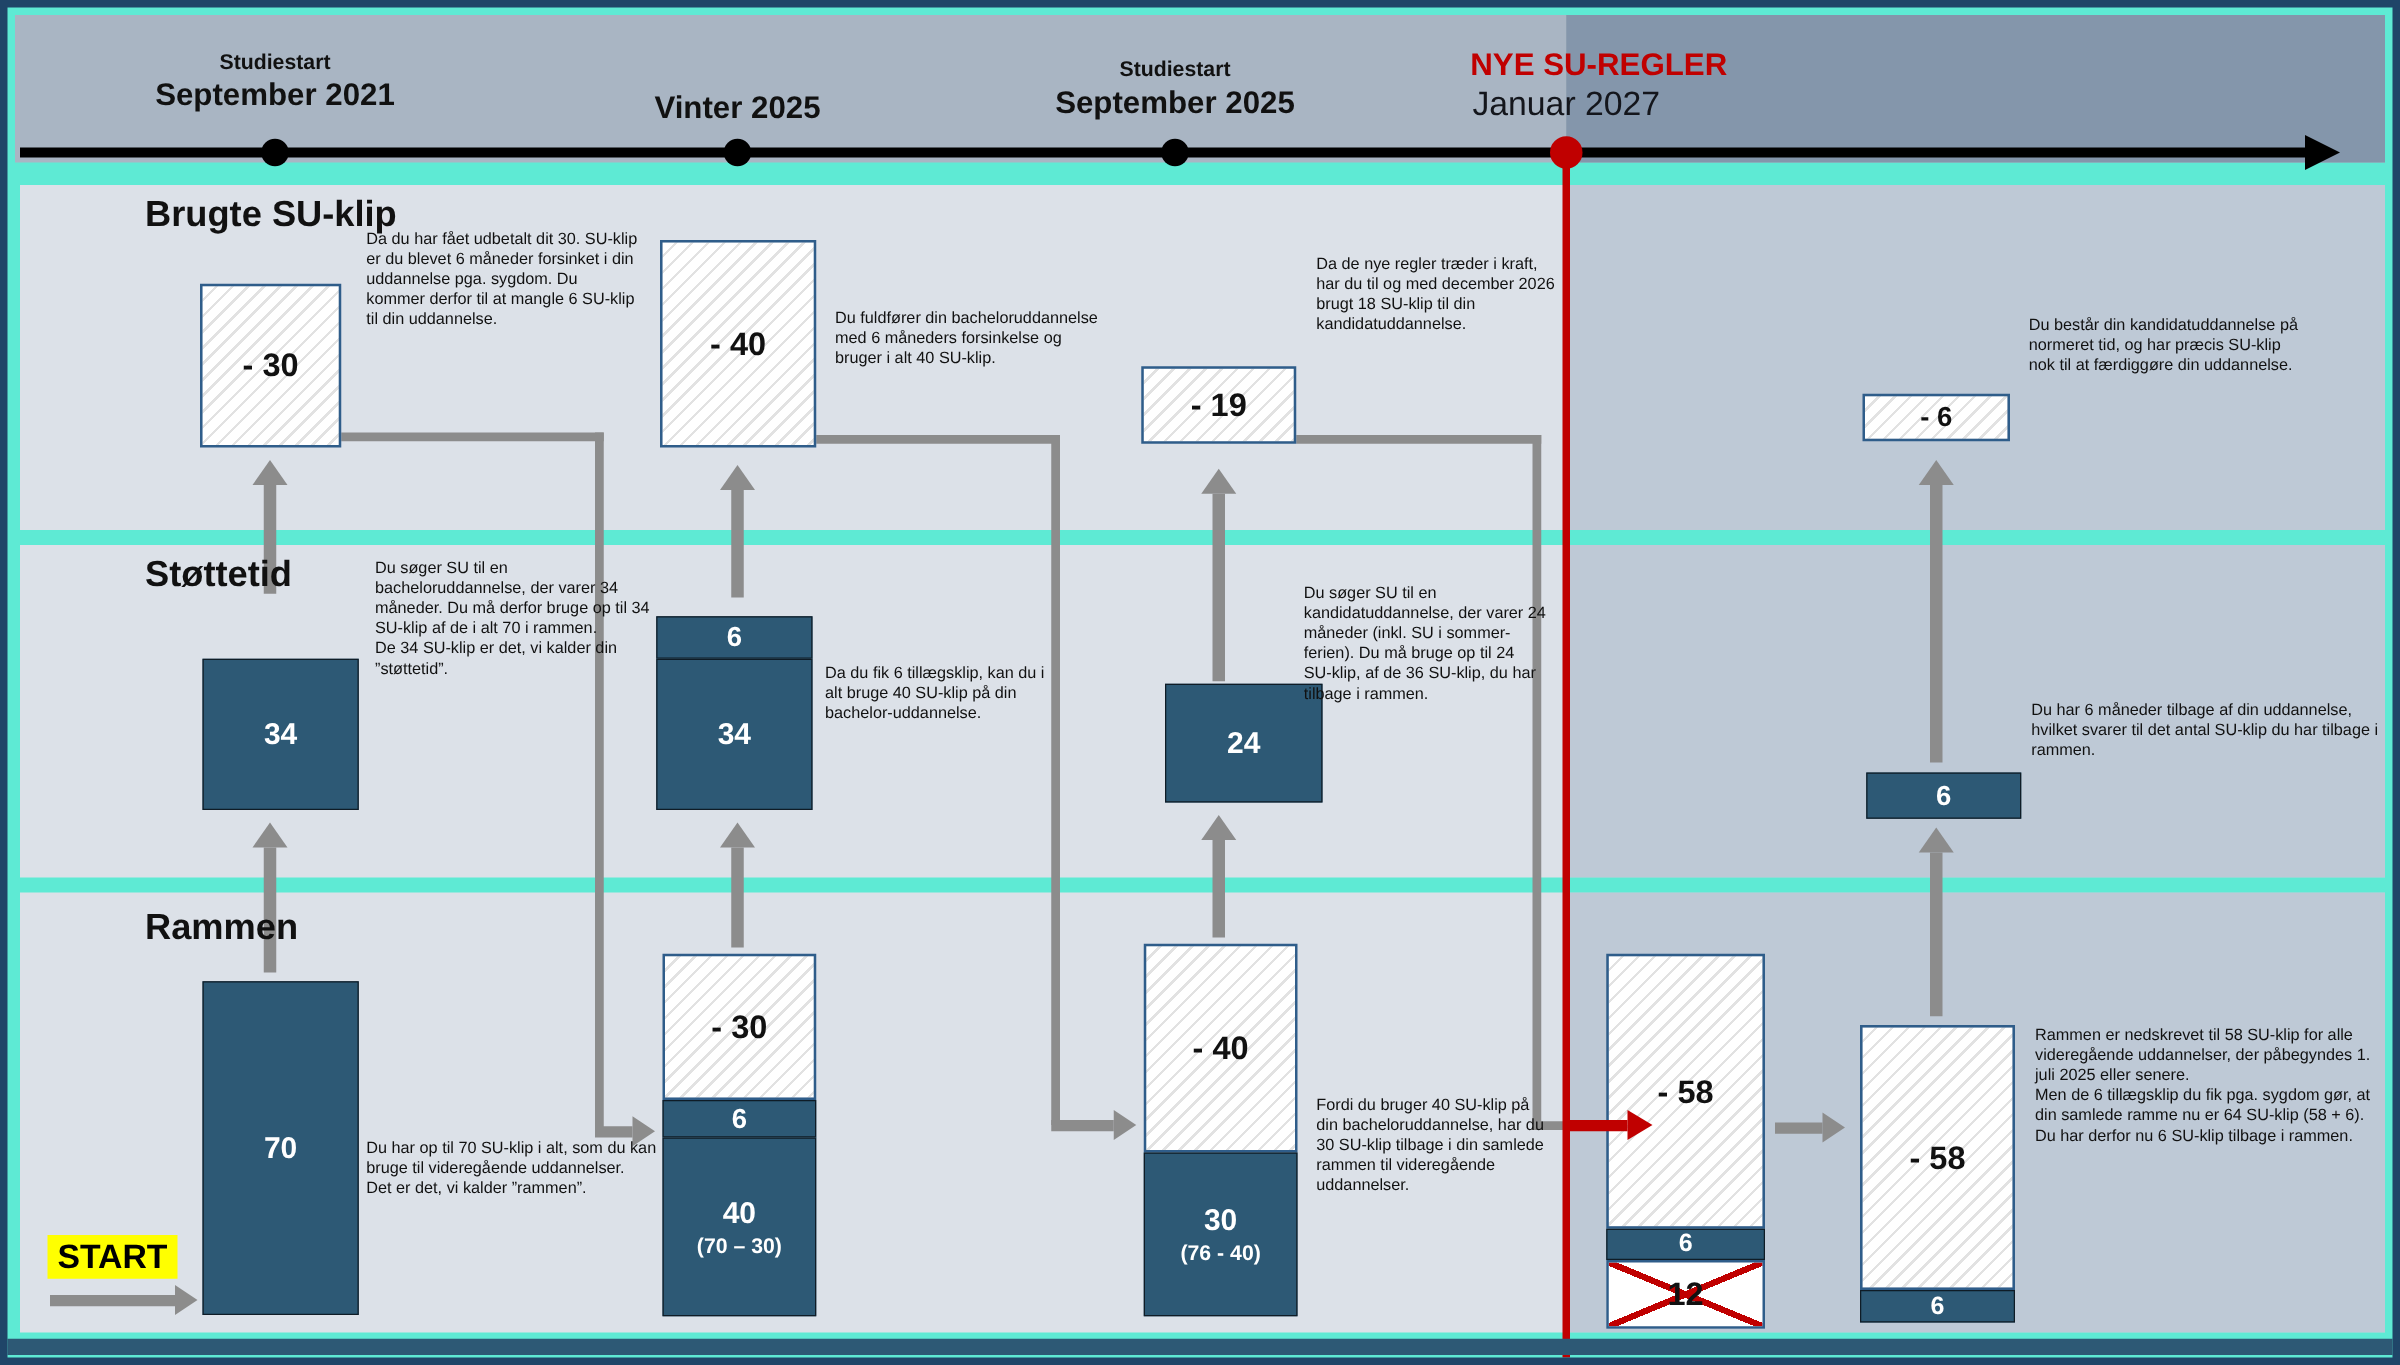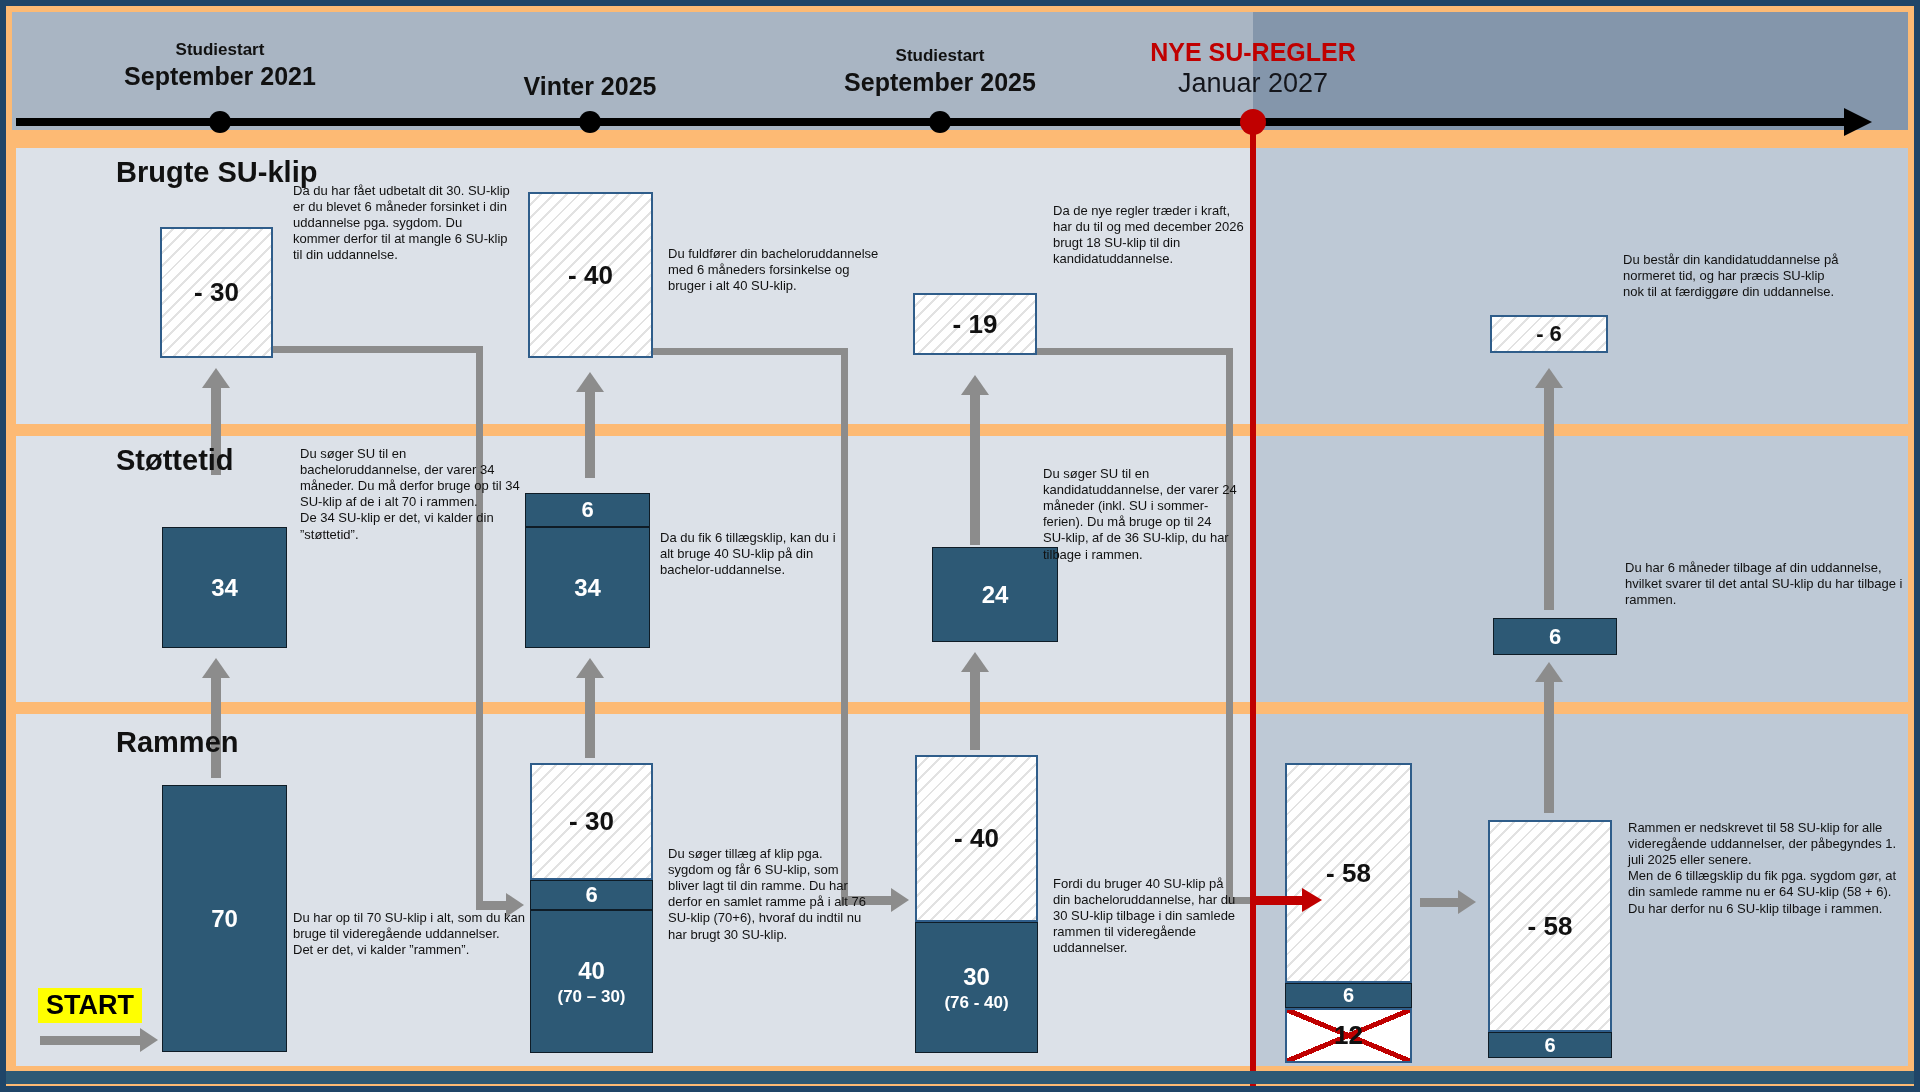--- a/index.html
+++ b/index.html
@@ -1,16 +1,16 @@
 <!DOCTYPE html>
 <html><head>
 <meta charset="utf-8">
 <style>
   html,body{margin:0;padding:0;background:#fff;font-family:"Liberation Sans",sans-serif;}
-  #stage{position:relative;width:1920px;height:1092px;background:#fdba74;overflow:hidden;}
+  #stage{position:relative;width:1920px;height:1092px;background:#5eead4;overflow:hidden;}
   .frame{position:absolute;inset:0;border:6px solid #1f4568;z-index:9;pointer-events:none;}
   .band{position:absolute;left:12px;top:12px;width:1896px;height:118px;background:#a9b5c3;z-index:0;}
   .band-dark{position:absolute;left:1253px;top:12px;width:655px;height:118px;background:#8496ab;z-index:0;}
   .row{position:absolute;left:16px;width:1892px;background:#dce1e8;z-index:0;}
   .row-dark{position:absolute;left:1256px;width:652px;background:rgba(123,146,173,0.30);z-index:1;}
   .bottombar{position:absolute;left:6px;right:6px;bottom:8px;height:13px;background:#2d5975;z-index:8;}
   .tl-line{position:absolute;left:16px;top:118px;width:1828px;height:8px;background:#000;z-index:2;}
   .tl-head{position:absolute;left:1844px;top:108px;width:0;height:0;border-top:14px solid transparent;border-bottom:14px solid transparent;border-left:28px solid #000;z-index:2;}
   .dot{position:absolute;width:22px;height:22px;border-radius:50%;background:#000;z-index:3;}
   .dot-red{position:absolute;left:1240px;top:109px;width:26px;height:26px;border-radius:50%;background:#c00000;z-index:6;}
@@ -57,21 +57,21 @@
   <div class="dot" style="left:579px;top:111px;"></div>
   <div class="dot" style="left:929px;top:111px;"></div>
   <div class="dot-red"></div>
   <div class="red-vline"></div>
 
   <div class="tl-small" style="left:220px;top:40px;">Studiestart</div>
   <div class="tl-big" style="left:220px;top:62px;">September 2021</div>
   <div class="tl-big" style="left:590px;top:72px;">Vinter 2025</div>
   <div class="tl-small" style="left:940px;top:46px;">Studiestart</div>
   <div class="tl-big" style="left:940px;top:68px;">September 2025</div>
-  <div class="tl-red" style="left:1253px;top:38px;">NYE SU-REGLER</div>
+  <div class="tl-red" style="left:1279px;top:38px;">NYE SU-REGLER</div>
   <div class="tl-plain" style="left:1253px;top:68px;">Januar 2027</div>
 
   <div class="rowlabel" style="left:88px;top:156px;">Brugte SU-klip</div>
   <div class="rowlabel" style="left:88px;top:444px;">Støttetid</div>
   <div class="rowlabel" style="left:88px;top:726px;">Rammen</div>
 
   <div class="gline" style="left:273px;top:346px;width:210px;height:7px;"></div>
   <div class="gline" style="left:476px;top:346px;width:7px;height:560px;"></div>
   <div class="aright" style="left:476px;top:901px;width:30px;"></div>
 
@@ -138,21 +138,20 @@
 
   <div class="box-hatch" style="left:1285px;top:763px;width:127px;height:220px;">- 58</div>
   <div class="box-solid" style="left:1285px;top:983px;width:127px;height:25px;font-size:20px;">6</div>
   <div class="box-cross" style="left:1285px;top:1008px;width:127px;height:55px;">12</div>
 
   <div class="box-hatch" style="left:1488px;top:820px;width:124px;height:212px;">- 58</div>
   <div class="box-solid" style="left:1488px;top:1032px;width:124px;height:26px;font-size:20px;">6</div>
 
   <div class="note" style="left:293px;top:910px;width:235px;">Du har op til 70 SU-klip i alt, som du kan bruge til videregående uddannelser.
 Det er det, vi kalder ”rammen”.</div>
-  <div class="note" style="left:668px;top:846px;width:200px;">Du søger tillæg af klip pga. sygdom og får 6 SU-klip, som bliver lagt til din ramme. Du har derfor en samlet ramme på i alt 76 SU-klip (70+6), hvoraf du indtil nu har brugt 30 SU-klip.</div>
   <div class="note" style="left:1053px;top:876px;width:190px;">Fordi du bruger 40 SU-klip på din bacheloruddannelse, har du 30 SU-klip tilbage i din samlede rammen til videregående uddannelser.</div>
   <div class="note" style="left:1628px;top:820px;width:280px;">Rammen er nedskrevet til 58 SU-klip for alle videregående uddannelser, der påbegyndes 1. juli 2025 eller senere.
 Men de 6 tillægsklip du fik pga. sygdom gør, at din samlede ramme nu er 64 SU-klip (58 + 6).
 Du har derfor nu 6 SU-klip tilbage i rammen.</div>
 
   <div class="bottombar"></div>
   <div class="frame"></div>
 </div>
 
 </body></html>

